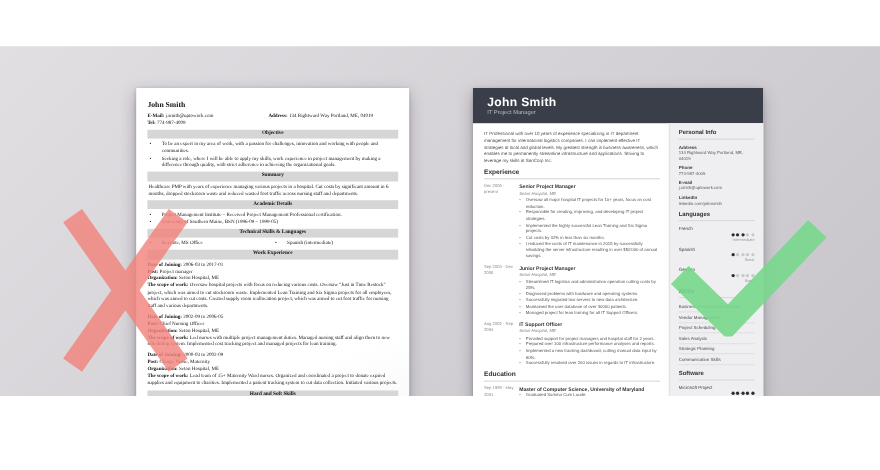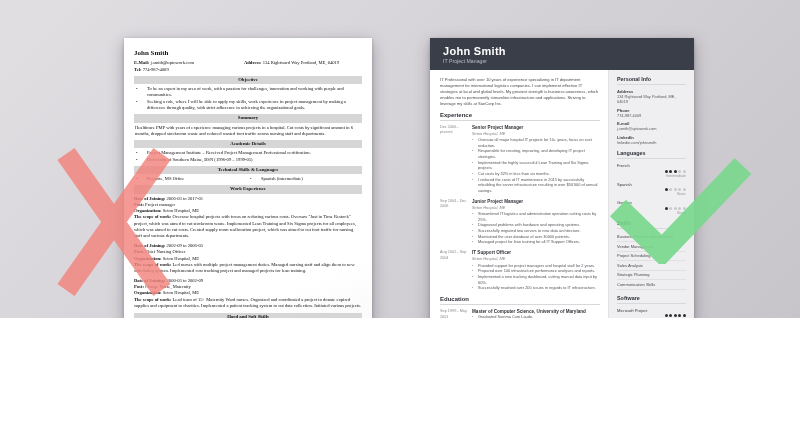--- a/index.html
+++ b/index.html
@@ -1,18 +1,18 @@
 <!DOCTYPE html>
 <html><head>
 <meta charset="utf-8">
 <style>
   * { margin:0; padding:0; box-sizing:border-box; }
   body { font-family:"Liberation Sans", sans-serif; }
   .stage { position:relative; width:800px; height:318px; overflow:hidden;
-           background:linear-gradient(135deg,#e2dfe3 0%,#d6d3d8 45%,#c7c4ca 100%); }
+           background:linear-gradient(135deg,#e2dfe3 0%,#d6d3d8 45%,#c7c4ca 100%);margin-top:42px; }
 
   .page { position:absolute; overflow:hidden; background:#fff;
           box-shadow:0 5px 14px rgba(40,35,50,.35), 0 1px 3px rgba(40,35,50,.25); }
 
   
   .page-left { left:124px; top:38px; width:248px; height:353px;
                font-family:"Liberation Serif", serif; color:#111;
                padding:11px 10px 8px 10px; font-size:4.6px; line-height:1.35;
                background:linear-gradient(160deg,#ffffff 70%,#f4f4f5 100%); }
   .lr-name { font-size:7px; font-weight:bold; margin-bottom:2px; }

